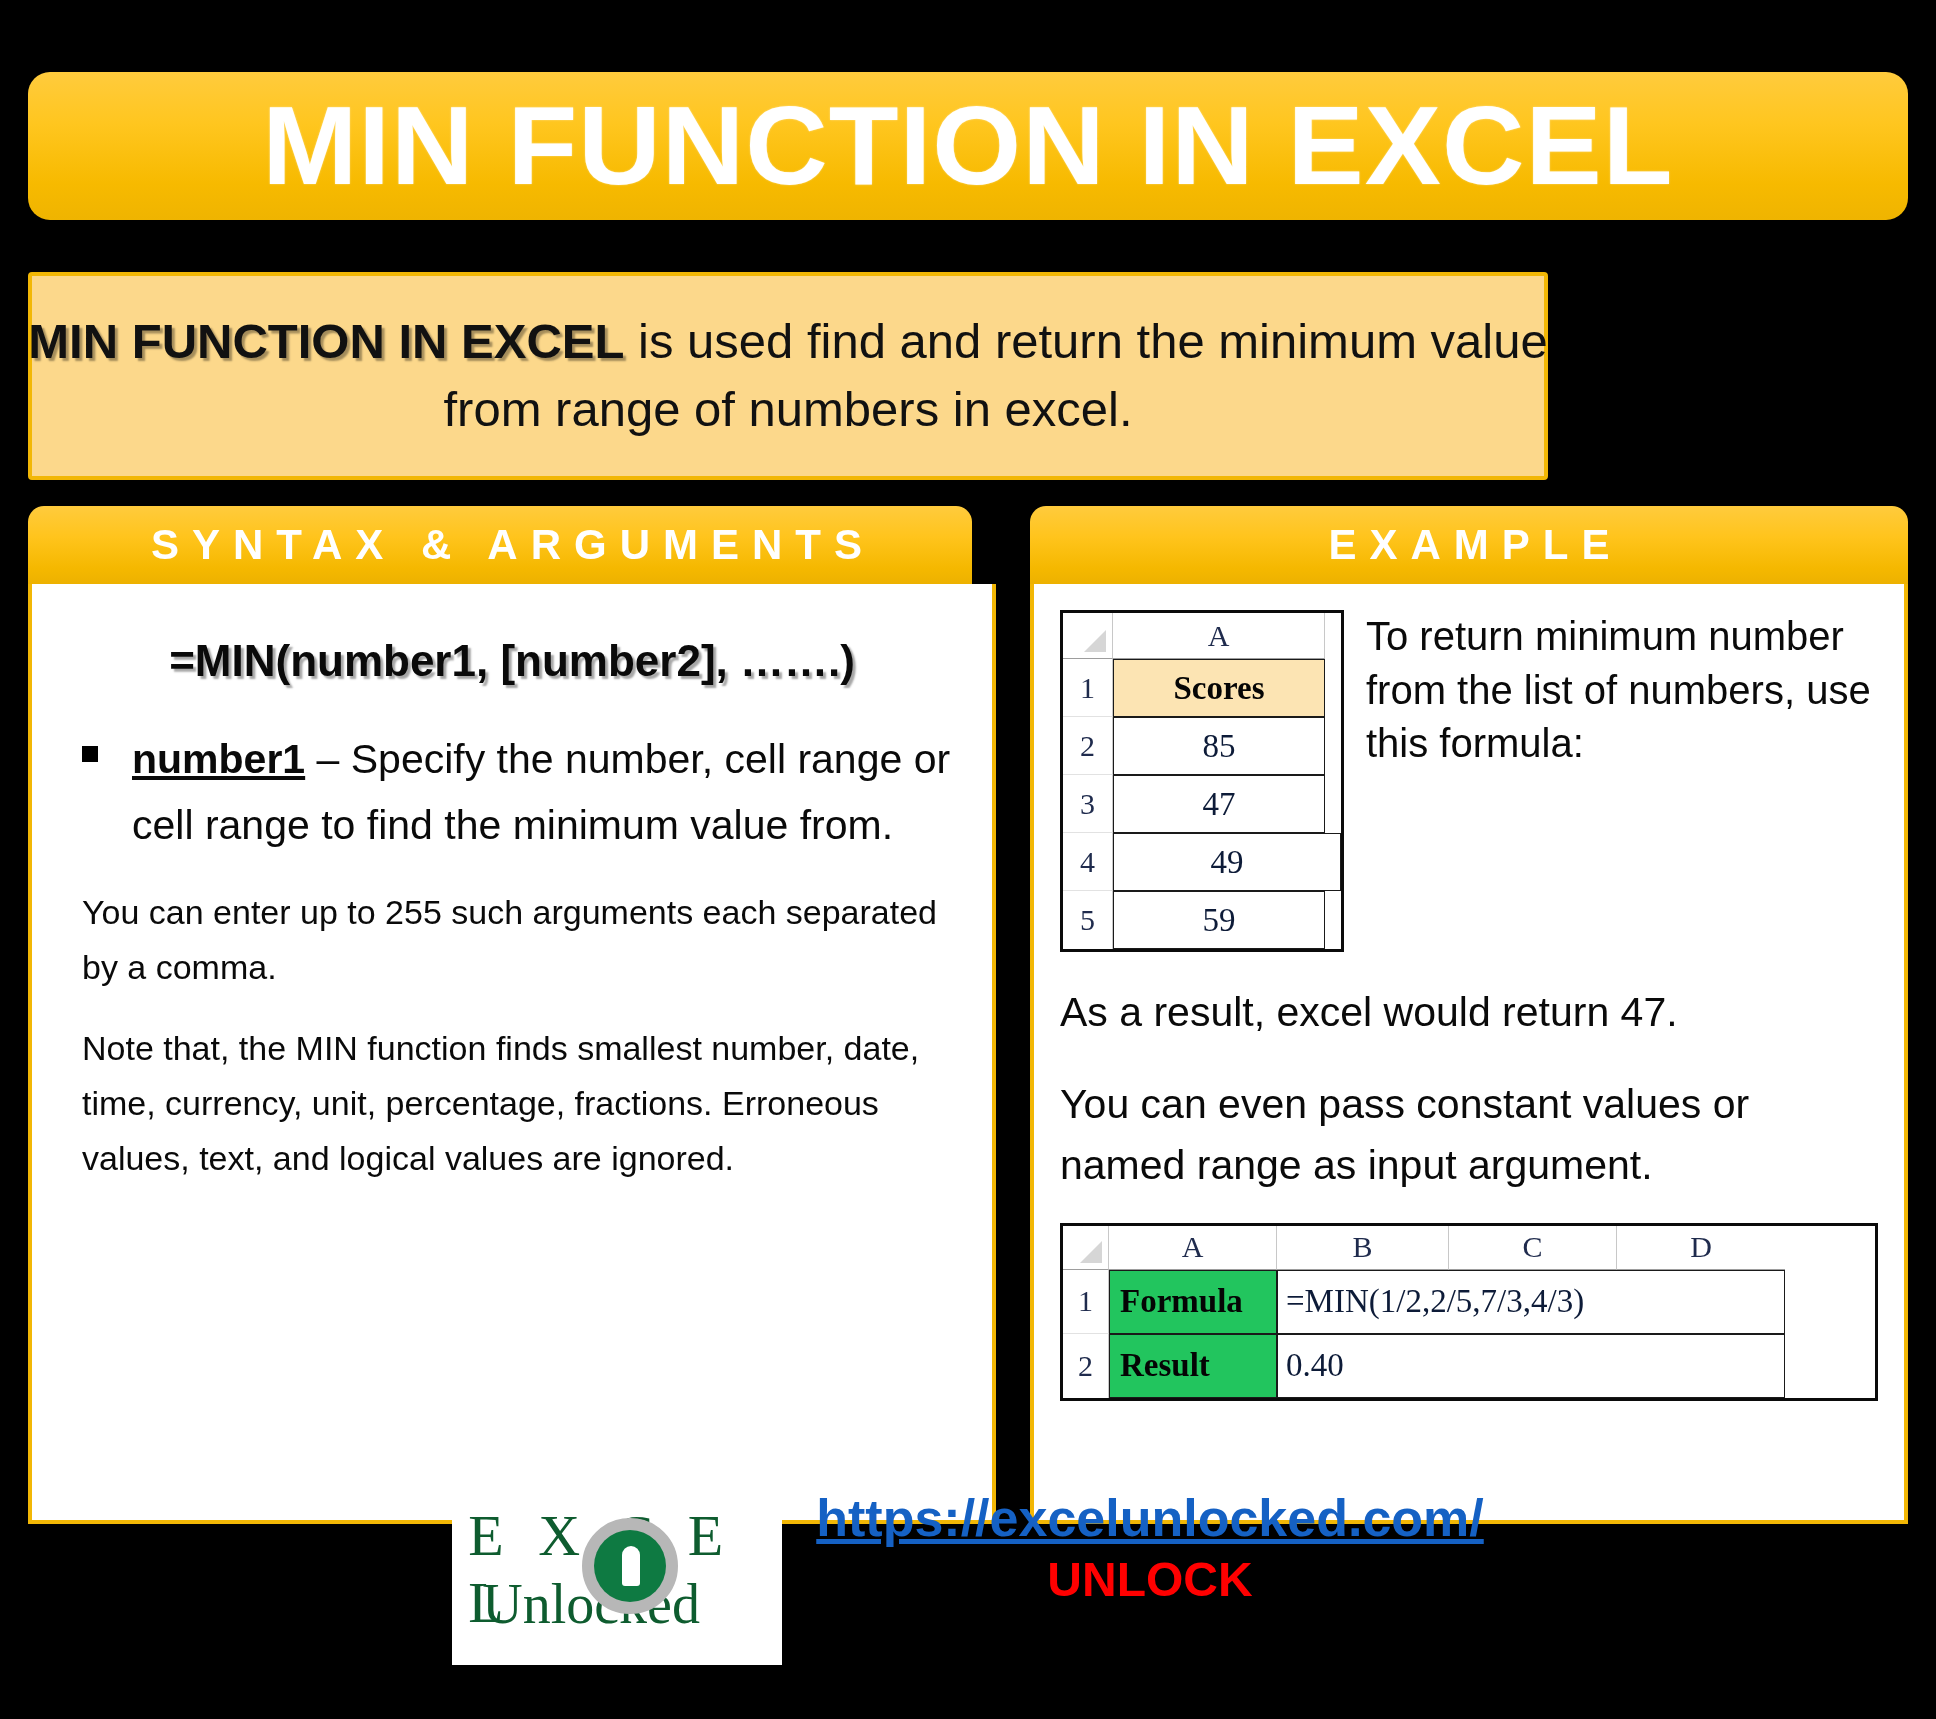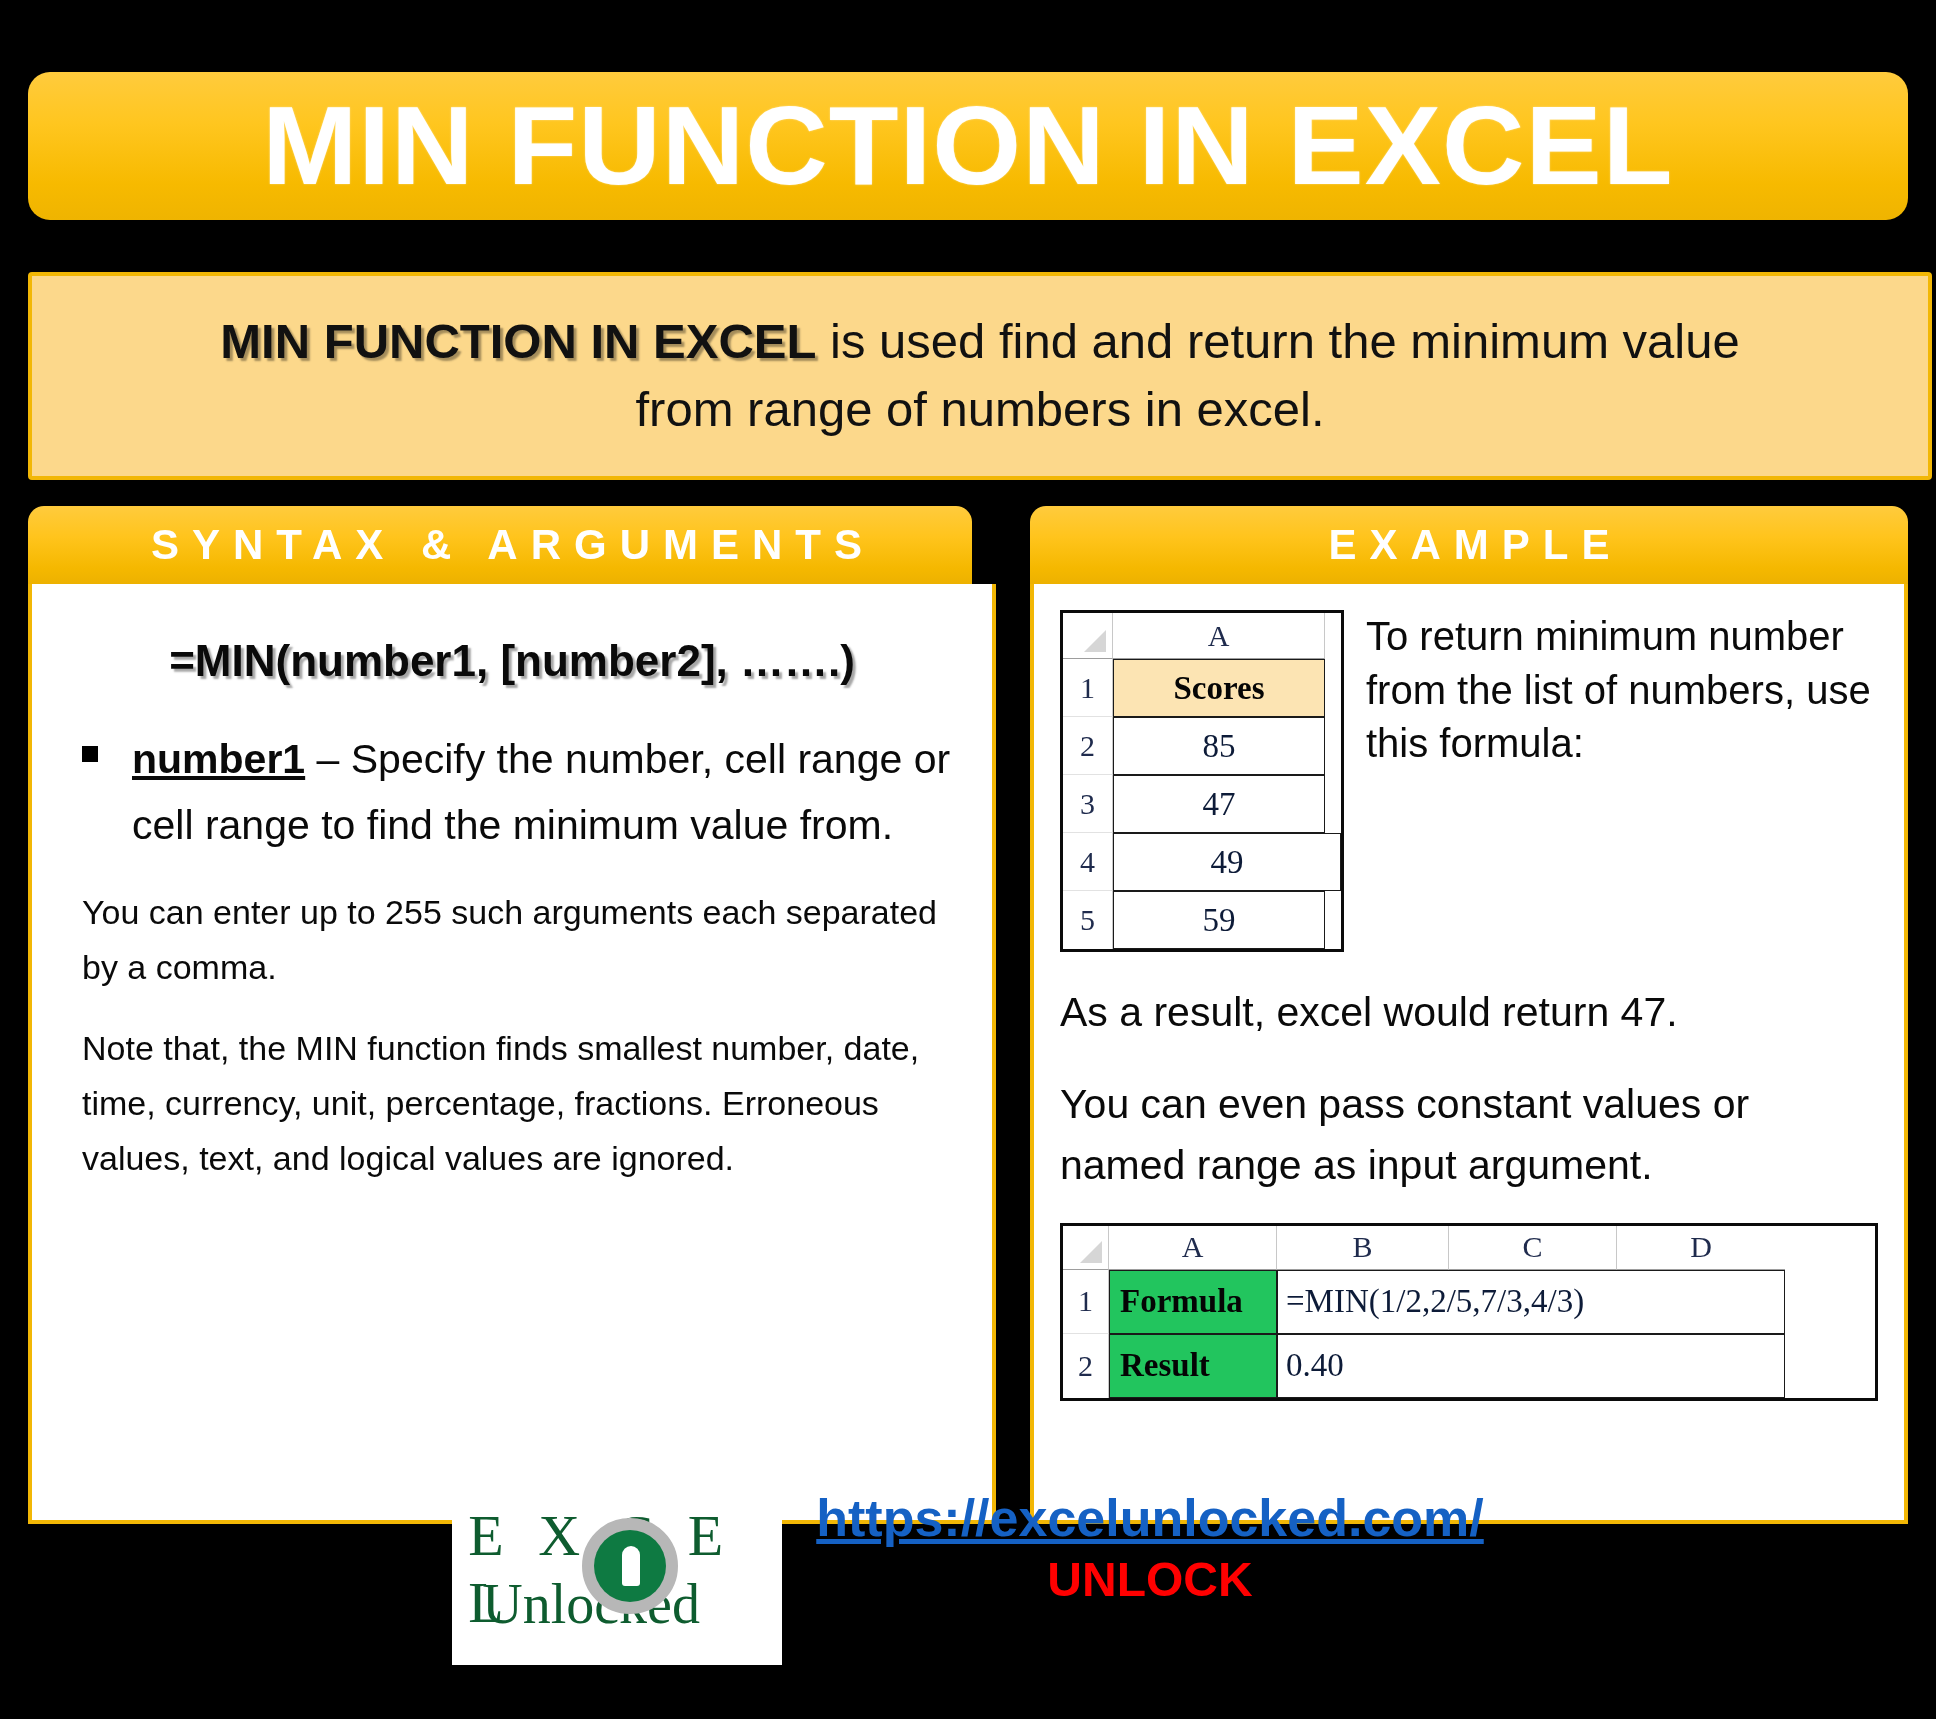--- a/index.html
+++ b/index.html
@@ -43,21 +43,21 @@
     white-space: nowrap;
     transform: scaleX(1.02);
     text-shadow: 0 0 2px rgba(255,255,255,0.5);
   }
 
   
   .subtitle-box {
     position: absolute;
     left: 28px;
     top: 272px;
-    width: 1904px;
+    width: 1520px;
     height: 208px;
     background: #FCD88B;
     border: 4px solid #F2B705;
     border-radius: 4px;
     display: flex;
     flex-direction: column;
     align-items: center;
     justify-content: center;
     padding: 8px 40px;
   }

